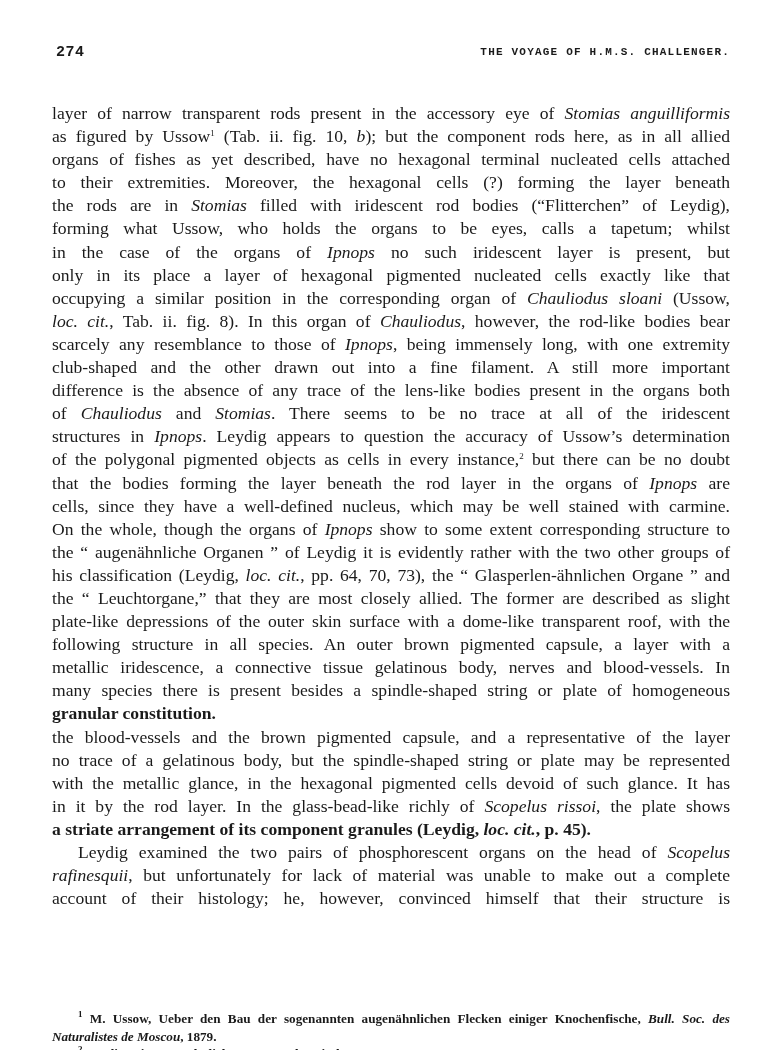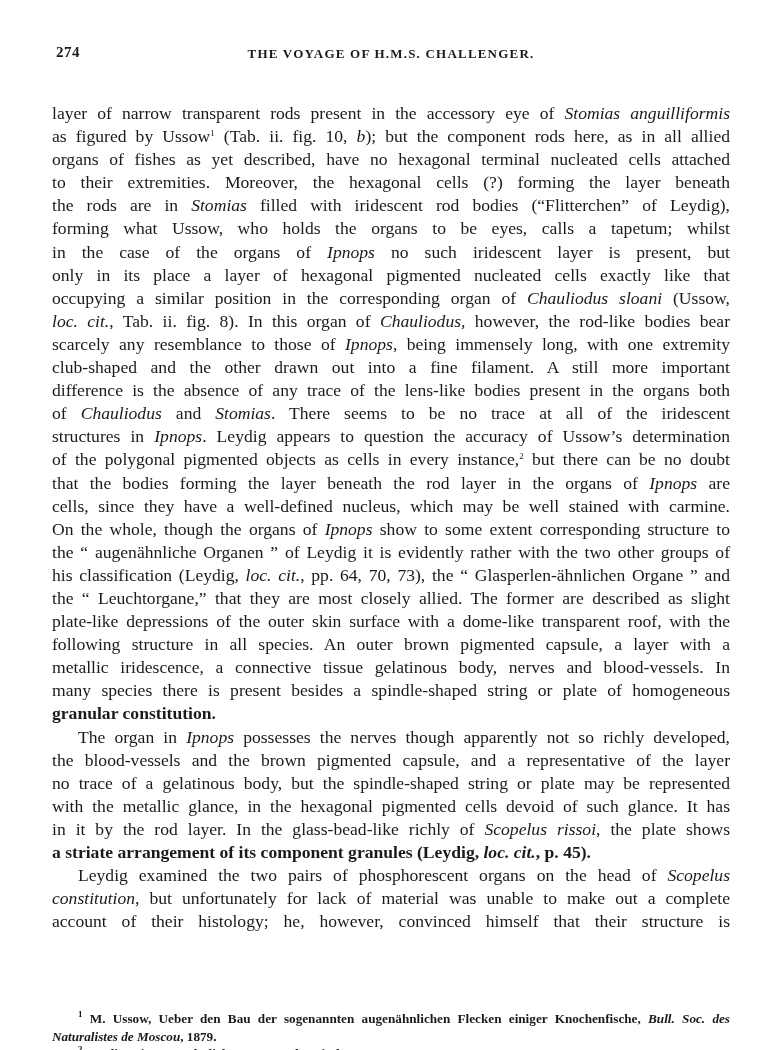--- a/index.html
+++ b/index.html
@@ -1,22 +1,22 @@
 <!DOCTYPE html>
 <html><head>
 <meta charset="utf-8">
 <style>
   html, body { margin: 0; padding: 0; background: #ffffff; }
   body { width: 776px; height: 1050px; position: relative; overflow: hidden; color: #1a1a1a; }
   .page { position: absolute; left: 0; top: 0; width: 776px; height: 1050px; }
   .header { position: absolute; top: 44px; left: 52px; width: 678px; height: 22px;
-            font-family: Liberation Serif, serif; }
+            font-family: Liberation Mono, monospace; }
   .page-number { position: absolute; left: 4px; top: 0; font-size: 15px; font-weight: bold; letter-spacing: 0.5px; }
-  .running-title { position: absolute; left: 0; right: 0; text-align: center; top: 2px;
-                   font-size: 13px; font-weight: bold; letter-spacing: 1.2px; }
+  .running-title { position: absolute; left: 0; right: 0; text-align: right; top: 2px;
+                   font-size: 11px; font-weight: bold; letter-spacing: 1.2px; }
   .body-text { position: absolute; left: 52px; width: 678px; top: 102px;
                font-family: "Liberation Serif", serif; font-size: 17.6px; }
   .line { height: 23.1px; line-height: 23.1px; white-space: nowrap; text-align: justify;
           text-align-last: justify; overflow: visible; }
   .line.last { text-align-last: left; font-weight: bold; }
   .line.indent { padding-left: 26px; }
   .line i { font-style: italic; }
   .line sup, .fn sup { font-size: 9px; vertical-align: 6px; line-height: 0; }
   .footnotes { position: absolute; left: 52px; width: 678px; top: 982px;
                font-family: "Liberation Serif", serif; font-size: 13.2px; font-weight: bold; margin-top: 28px; }
@@ -55,28 +55,27 @@
       <div class="line"><span>cells, since they have a well-defined nucleus, which may be well stained with carmine.</span></div>
       <div class="line"><span>On the whole, though the organs of </span><i>Ipnops</i><span> show to some extent corresponding structure to</span></div>
       <div class="line"><span>the “ augenähnliche Organen ” of Leydig it is evidently rather with the two other groups of</span></div>
       <div class="line"><span>his classification (Leydig, </span><i>loc. cit.</i><span>, pp. 64, 70, 73), the “ Glasperlen-ähnlichen Organe ” and</span></div>
       <div class="line"><span>the “ Leuchtorgane,” that they are most closely allied.  The former are described as slight</span></div>
       <div class="line"><span>plate-like depressions of the outer skin surface with a dome-like transparent roof, with the</span></div>
       <div class="line"><span>following structure in all species.  An outer brown pigmented capsule, a layer with a</span></div>
       <div class="line"><span>metallic iridescence, a connective tissue gelatinous body, nerves and blood-vessels.  In</span></div>
       <div class="line"><span>many species there is present besides a spindle-shaped string or plate of homogeneous</span></div>
       <div class="line last"><span>granular constitution.</span></div>
-      <div class="line indent"><span>The organ in </span><i>Ipnops</i><span> possesses the nerves though apparently not so richly developed,</span></div>
       <div class="line"><span>the blood-vessels and the brown pigmented capsule, and a representative of the layer</span></div>
       <div class="line"><span>no trace of a gelatinous body, but the spindle-shaped string or plate may be represented</span></div>
       <div class="line"><span>with the metallic glance, in the hexagonal pigmented cells devoid of such glance.  It has</span></div>
       <div class="line"><span>in it by the rod layer.  In the glass-bead-like richly of </span><i>Scopelus rissoi</i><span>, the plate shows</span></div>
       <div class="line last"><span>a striate arrangement of its component granules (Leydig, </span><i>loc. cit.</i><span>, p. 45).</span></div>
       <div class="line indent"><span>Leydig examined the two pairs of phosphorescent organs on the head of </span><i>Scopelus</i></div>
-      <div class="line"><i>constitution</i><span>, but unfortunately for lack of material was unable to make out a complete</span></div>
+      <div class="line"><i>rafinesquii</i><span>, but unfortunately for lack of material was unable to make out a complete</span></div>
       <div class="line"><span>account of their histology; he, however, convinced himself that their structure is</span></div>
     </div>
 
   <div class="footnotes" id="footnotes">
       <div class="fn indent justify"><sup>1</sup><span> M. Ussow, Ueber den Bau der sogenannten augenähnlichen Flecken einiger Knochenfische, </span><i>Bull. Soc. des</i></div>
       <div class="fn"><i>Naturalistes de Moscou</i><span>, 1879.</span></div>
       <div class="fn indent"><sup>2</sup><span> Leydig, Die augenähnlichen Organe der Fische, Bonn, 1881, pp. 71, 72.</span></div>
     </div>
 </div>
 

